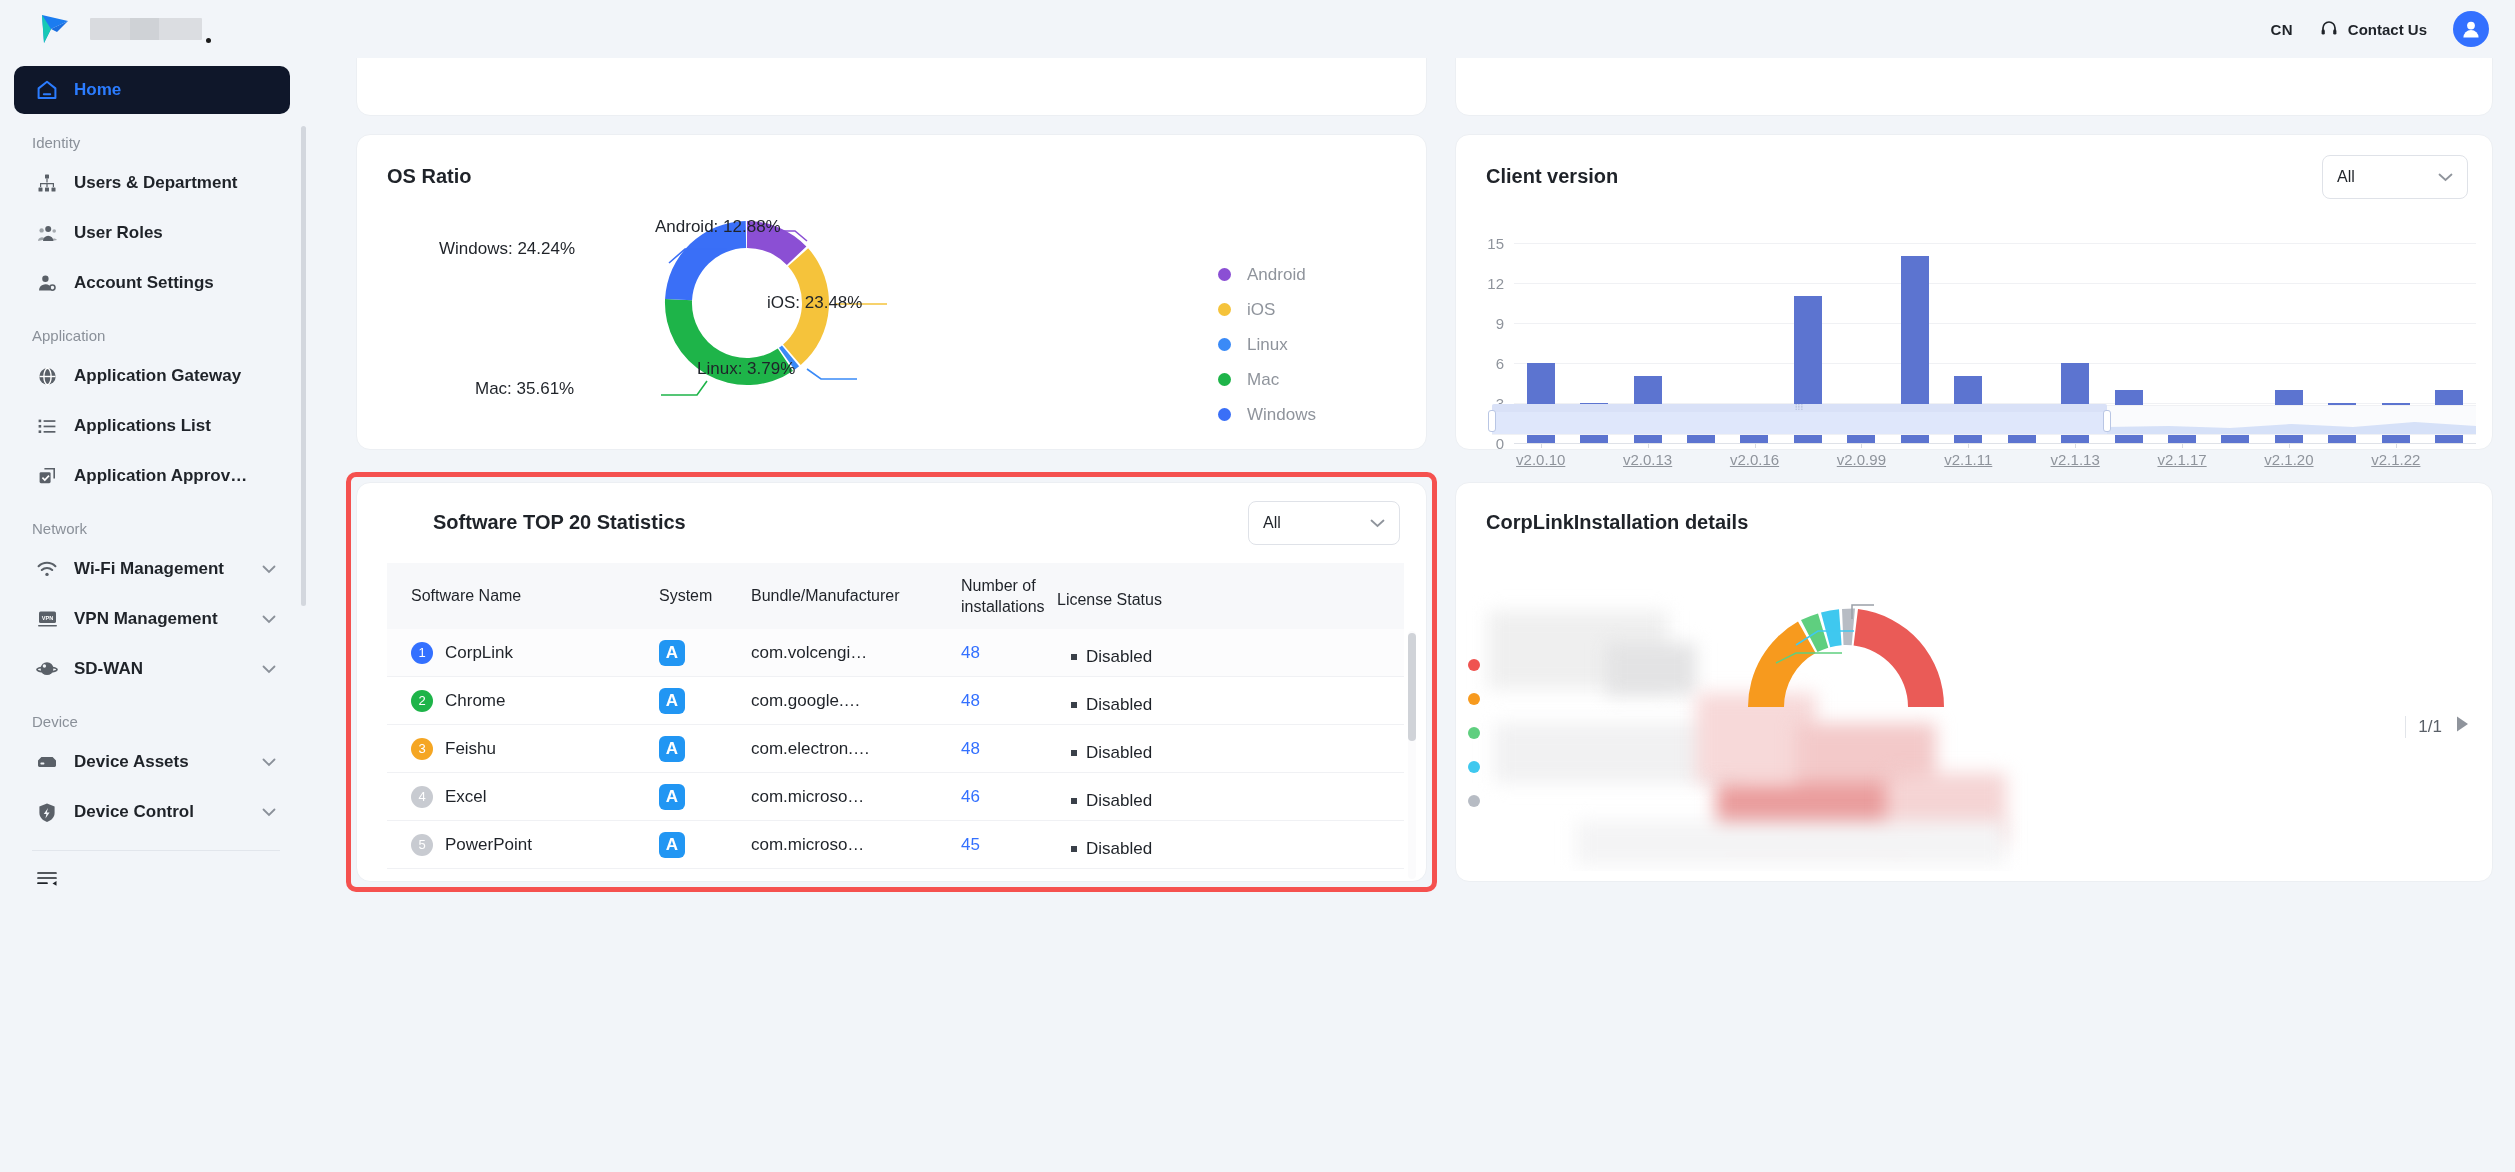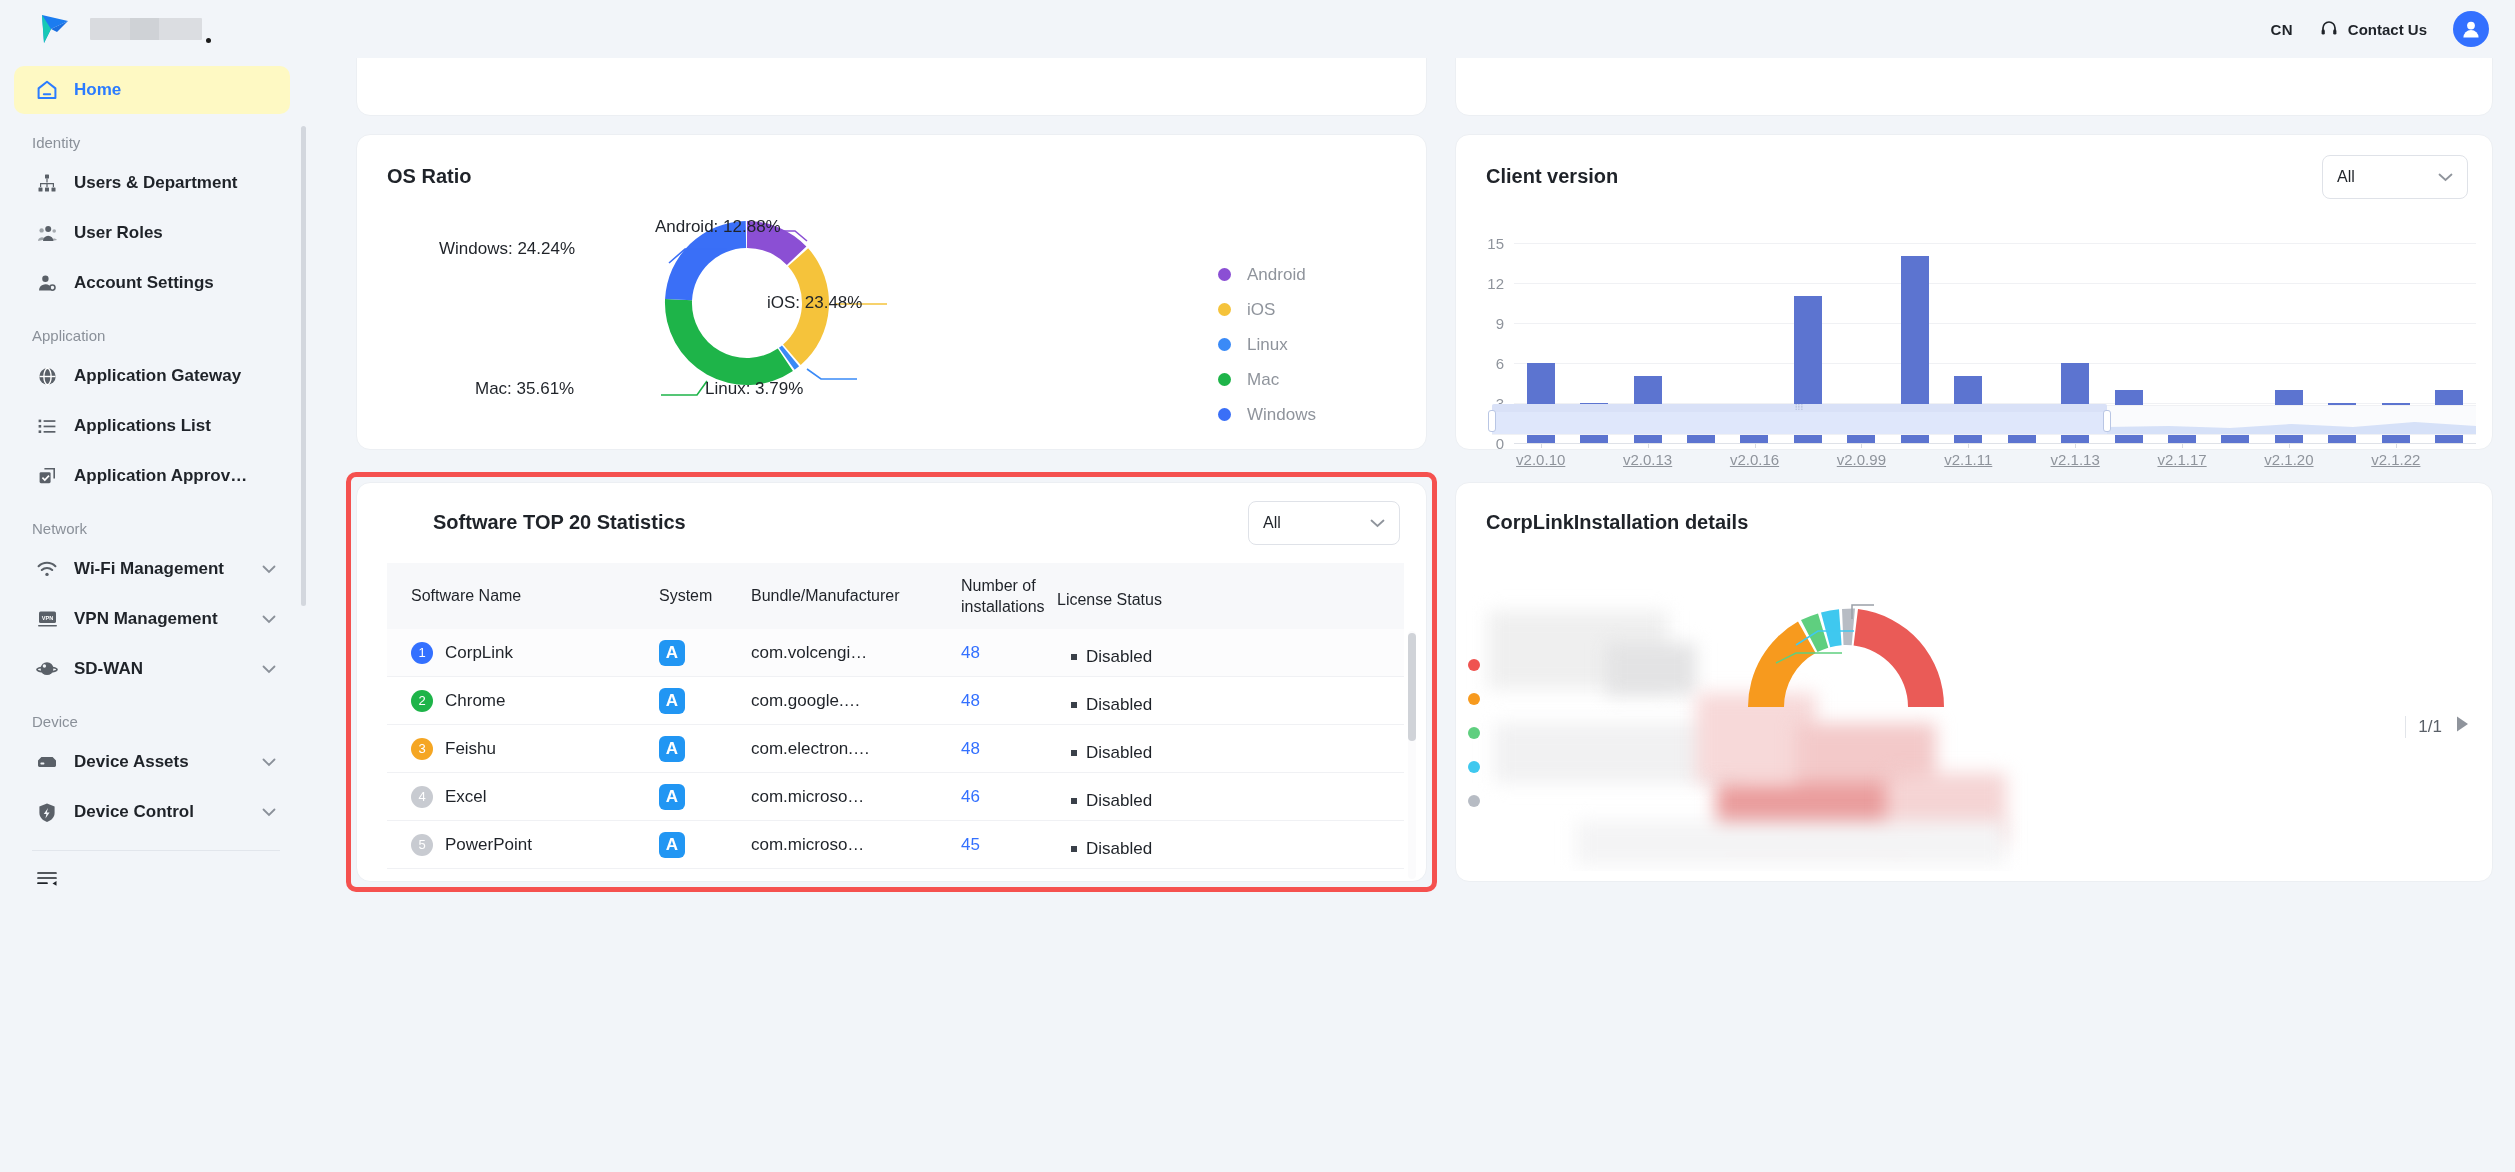--- a/index.html
+++ b/index.html
@@ -33,21 +33,21 @@
   
   .sidebar {
     position:absolute; top:58px; left:0; width:312px; height:1114px;
     background:#f2f5f9; padding-top: 6px; overflow:hidden;
   }
   .nav-item {
     display:flex; align-items:center; height:48px; margin:2px 22px 2px 14px;
     padding-left:18px; border-radius:10px; font-size:17px; color:#1f2329;
     font-weight:600; cursor:pointer; position:relative;
   }
-  .nav-item.active { background:#fef9c3; color:#2b7cff; }
+  .nav-item.active { background:#0f172a; color:#2b7cff; }
   .nav-item .ico { width:30px; display:flex; align-items:center; justify-content:center; margin-right:12px; }
   .nav-group {
     font-size:15px; color:#8a9099; padding:18px 0 6px 32px; font-weight:400;
   }
   .chev { margin-left:auto; margin-right:14px; color:#8a9099; }
   .nav-divider { height:1px; background:#e2e6ec; margin:14px 32px 0 32px; }
   .collapse-btn { display:flex; align-items:center; padding:18px 0 0 36px; cursor:pointer; }
   .sb-scroll {
     position:absolute; right:6px; top:68px; width:5px; height:480px;
     background:#d3d7de; border-radius:3px;
@@ -396,21 +396,21 @@
       <path d="M252 80 L268 66 L310 66" fill="none" stroke="#3a6ff7" stroke-width="1.6"></path>
       <path d="M390 58 L378 48 L352 48" fill="none" stroke="#8b4fd4" stroke-width="1.6"></path>
       <path d="M418 121 L470 121" fill="none" stroke="#f5c33b" stroke-width="1.6"></path>
       <path d="M390 186 L404 196 L440 196" fill="none" stroke="#3a8af7" stroke-width="1.6"></path>
       <path d="M290 198 L280 212 L244 212" fill="none" stroke="#1eb449" stroke-width="1.6"></path>
     </svg>
 
     <span class="pie-label" style="left:82px;top:104px;">Windows: 24.24%</span>
     <span class="pie-label" style="left:298px;top:82px;">Android: 12.88%</span>
     <span class="pie-label" style="left:410px;top:158px;">iOS: 23.48%</span>
-    <span class="pie-label" style="left:348px;top:224px;margin-top:20px;">Linux: 3.79%</span>
+    <span class="pie-label" style="left:340px;top:224px;">Linux: 3.79%</span>
     <span class="pie-label" style="left:118px;top:244px;">Mac: 35.61%</span>
 
     <div class="legend">
       <div class="legend-row">
         <span class="legend-dot" style="background:#8b4fd4"></span>
         <span>Android</span>
       </div>
       <div class="legend-row">
         <span class="legend-dot" style="background:#f5c33b"></span>
         <span>iOS</span>

